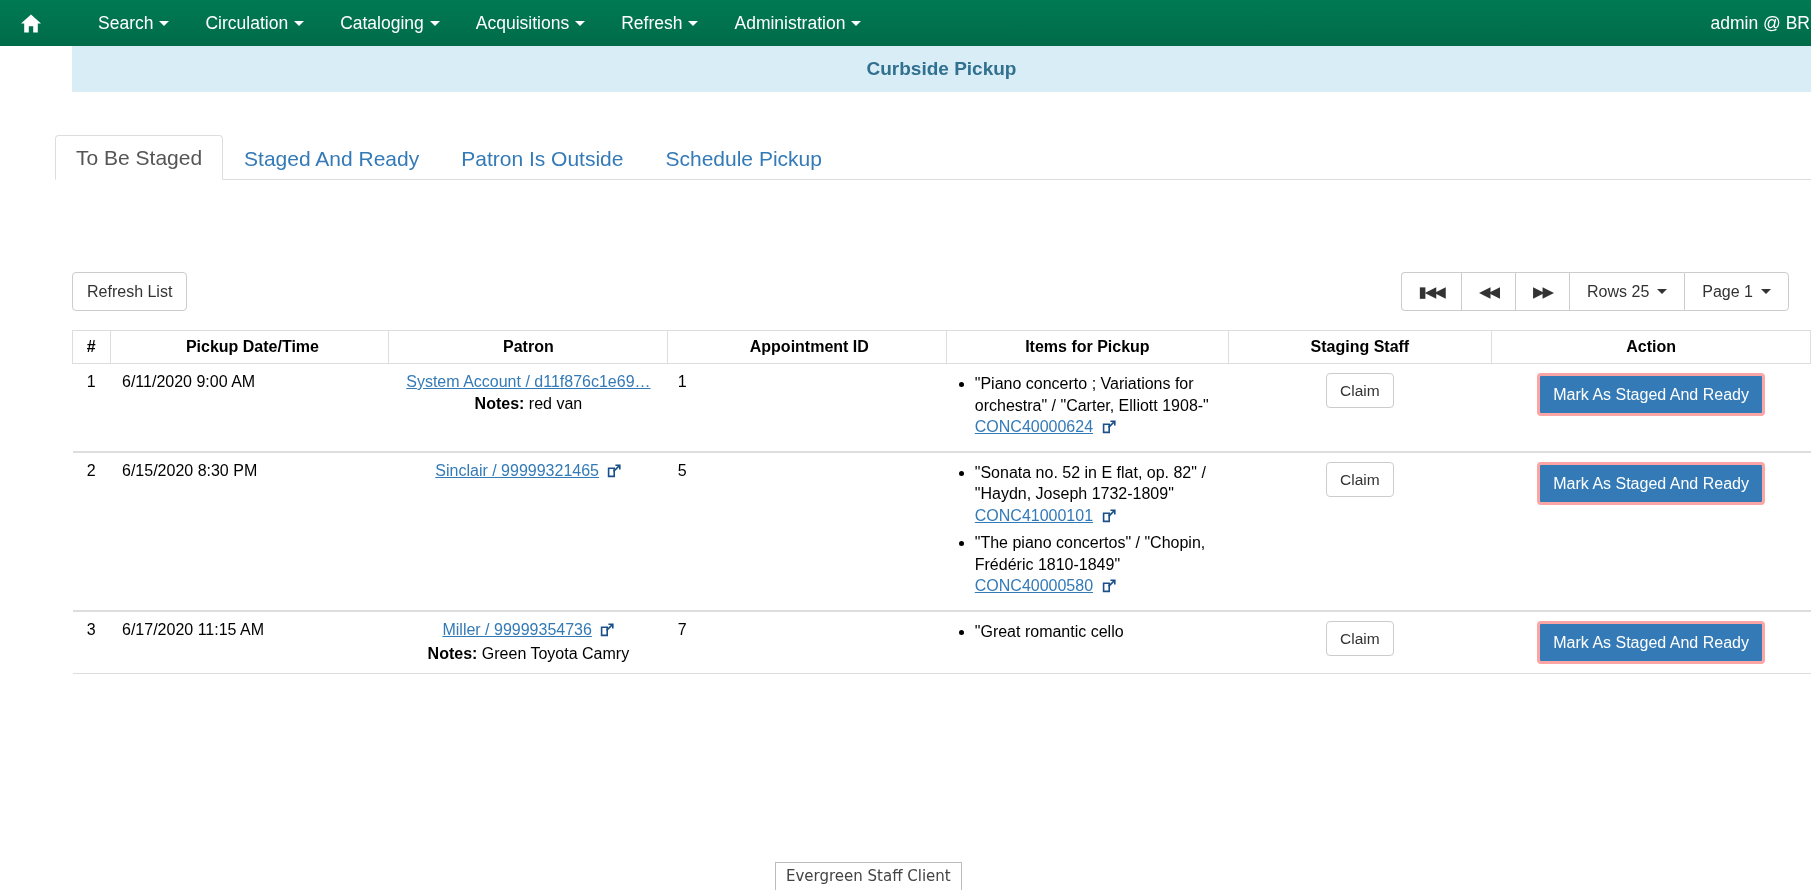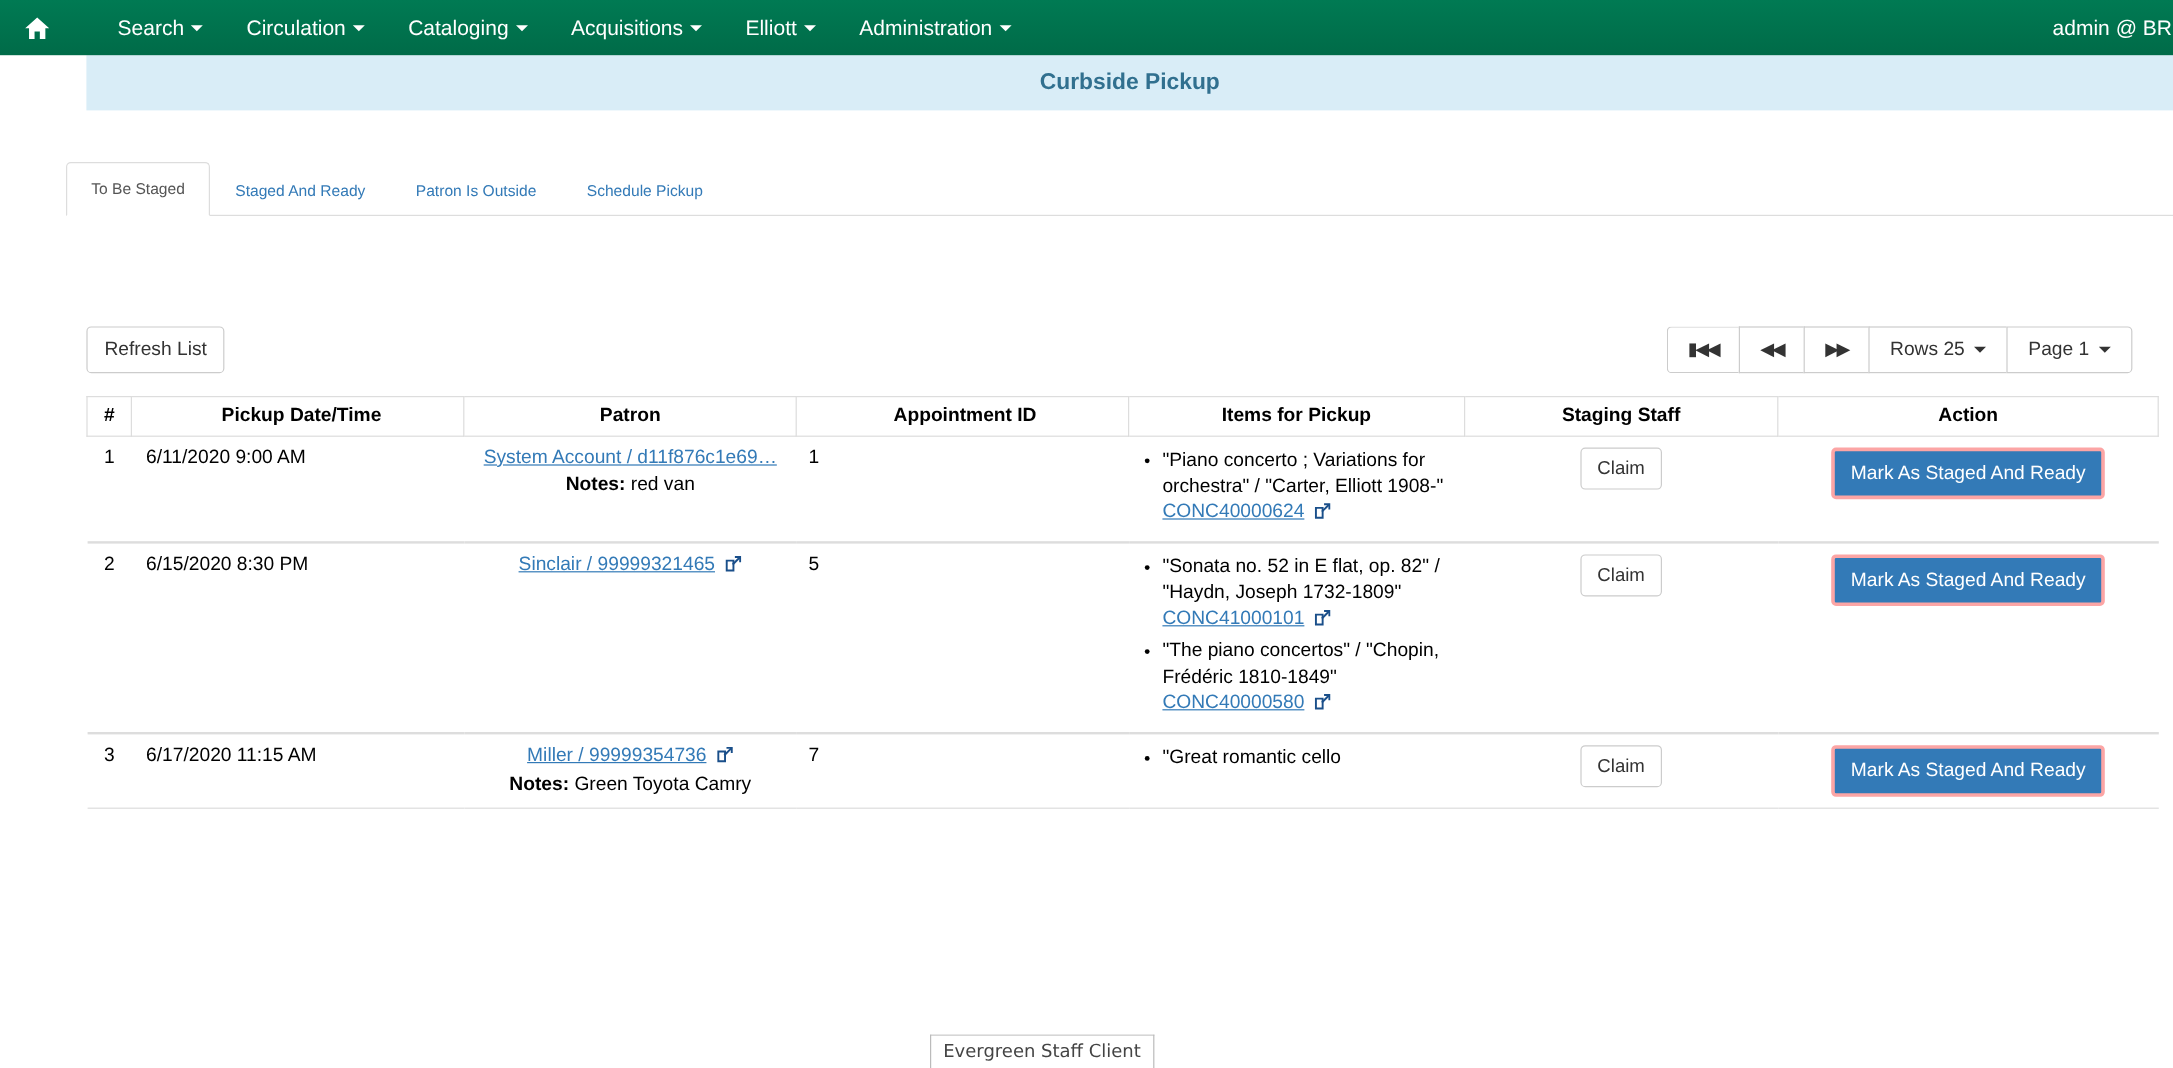--- a/index.html
+++ b/index.html
@@ -72,41 +72,41 @@
 
   
   .tabs-wrap { padding-left: 55px; margin-top: 44px; }
   .tabs {
     display: flex;
     align-items: flex-end;
     border-bottom: 1px solid #dddddd;
     height: 44px;
   }
   .tab {
-    font-size: 13px;
+    font-size: 21px;
     color: #337ab7;
     padding: 11px 20px;
     cursor: pointer;
     line-height: 21px;
     border: 1px solid transparent;
     border-bottom: none;
     border-radius: 4px 4px 0 0;
     margin-bottom: -1px;
     white-space: nowrap;
   }
   .tab.active {
     color: #555555;
     background: #ffffff;
     border-color: #dddddd;
     border-bottom: 1px solid #ffffff;
     cursor: default;
   }
 
   
-  .content { padding-left: 72px; padding-right: 12px; }
+  .content { padding-left: 72px; padding-right: 0; }
   .toolbar {
     display: flex;
     align-items: center;
     justify-content: space-between;
     margin-top: 92px;
     padding-right: 22px;
   }
   .btn-default {
     background: #ffffff;
     border: 1px solid #cccccc;
@@ -256,21 +256,21 @@
     </div>
     <div class="nav-item">
       <span>Cataloging</span>
       <span class="caret"></span>
     </div>
     <div class="nav-item">
       <span>Acquisitions</span>
       <span class="caret"></span>
     </div>
     <div class="nav-item">
-      <span>Elliott</span>
+      <span>Refresh</span>
       <span class="caret"></span>
     </div>
     <div class="nav-item">
       <span>Administration</span>
       <span class="caret"></span>
     </div>
   </div>
 
   <div class="nav-right">admin @ BR1-ab</div>
 </div>

